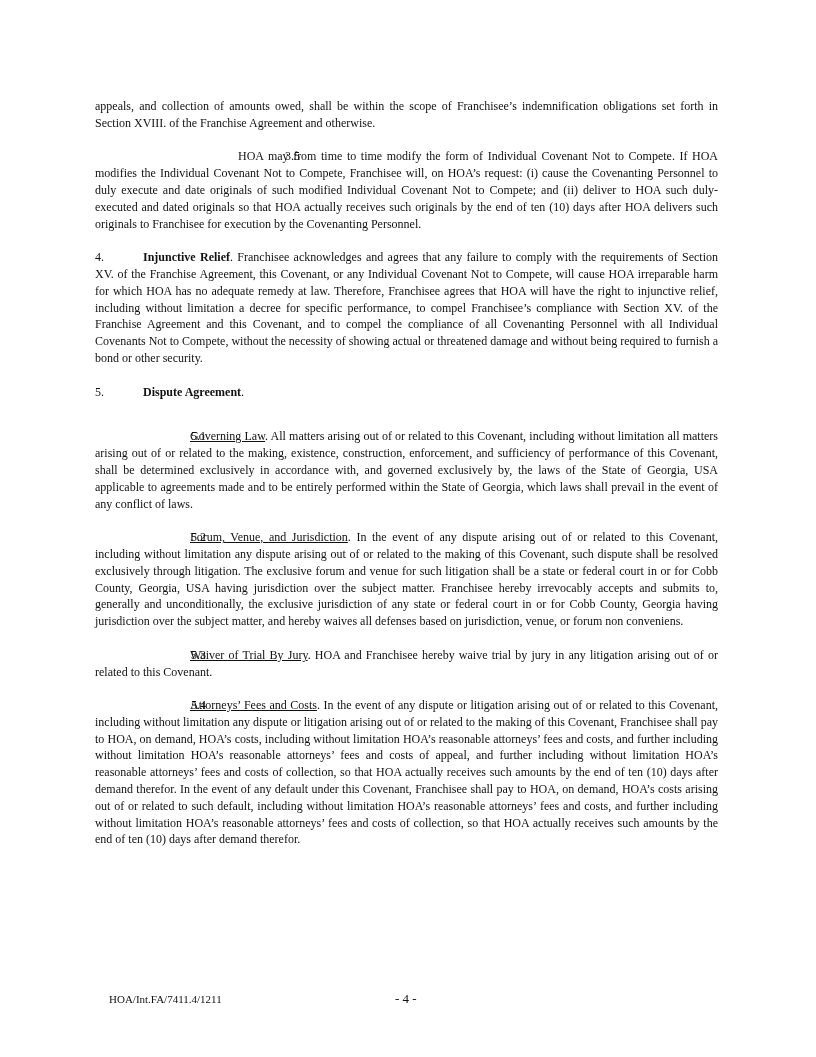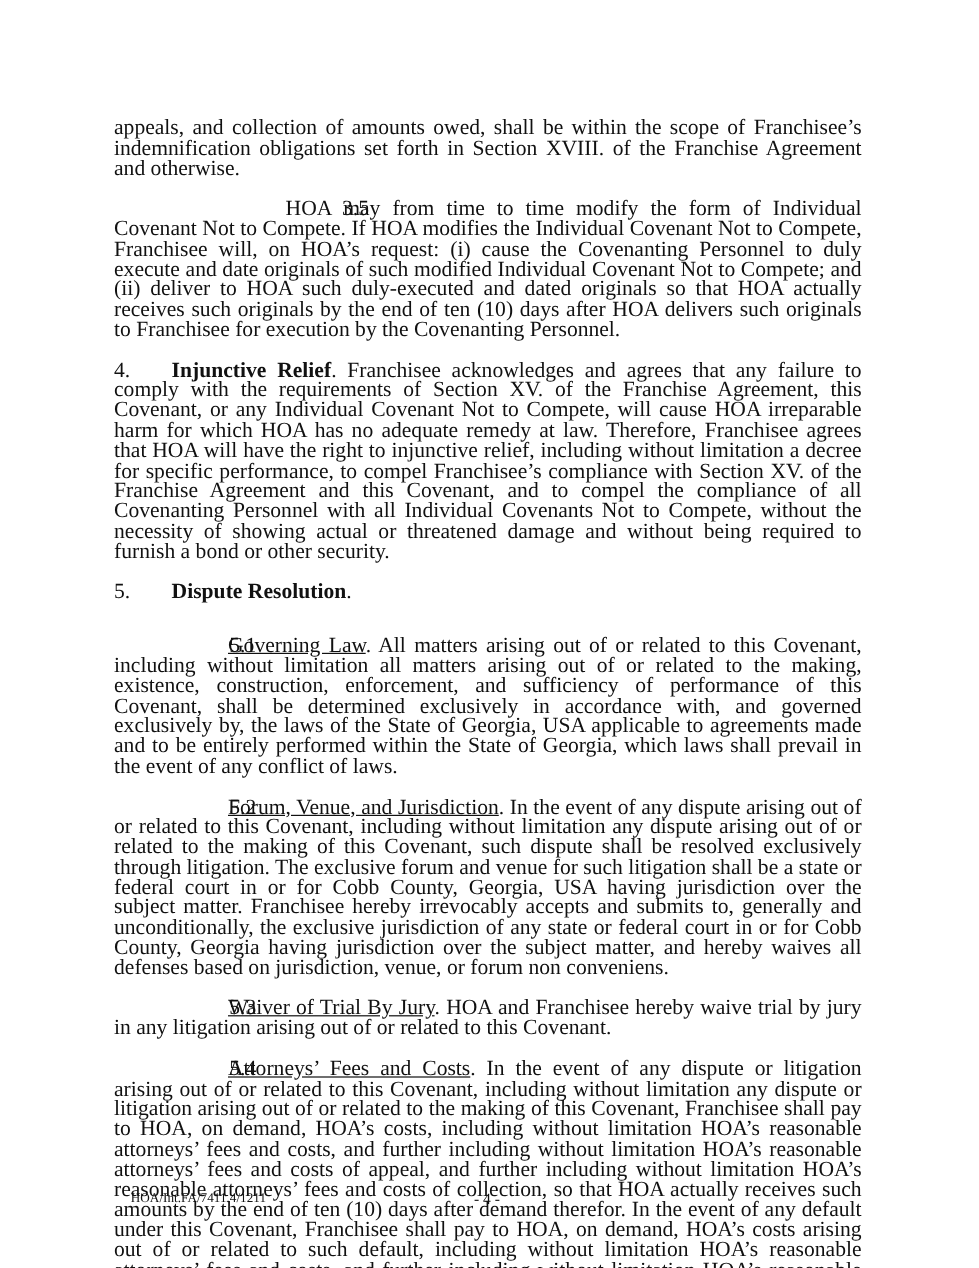--- a/index.html
+++ b/index.html
@@ -1,19 +1,19 @@
 <!DOCTYPE html>
 <html><head>
 <meta charset="utf-8">
 <style>
   html, body { margin: 0; padding: 0; background: #ffffff; }
   body { width: 816px; height: 1057px; position: relative; overflow: hidden;
          font-family: "Liberation Serif", "DejaVu Serif", serif; color: #111; }
   .page { position: absolute; left: 95px; top: 98px; width: 623px; }
-  .p { font-size: 18px; line-height: 16.8px; text-align: justify; margin: 0 0 16.8px 0; }
+  .p { font-size: 12px; line-height: 16.8px; text-align: justify; margin: 0 0 16.8px 0; }
   .ind2 { padding-left: 95px; }
   .n35 { display: inline-block; width: 48px; }
   .n4 { display: inline-block; width: 48px; }
   .n51 { display: inline-block; width: 47px; }
   .u { text-decoration: underline; }
   .bu { font-weight: bold; }
   .footer { position: absolute; top: 993px; left: 95px; width: 623px; font-size: 11px; }
   .footer .ref { position: absolute; left: 14px; top: 0; }
   .footer .pg { position: absolute; left: 300px; top: 0; font-size: 13px; top: -2px; }
 </style>
@@ -26,21 +26,21 @@
 
   <p class="p ind2" style="padding-left:0;text-indent:95px;">
     <span class="n35">3.5</span><span>HOA may from time to time modify the form of Individual Covenant Not to Compete.  If HOA modifies the Individual Covenant Not to Compete, Franchisee will, on HOA’s request: (i)&nbsp;cause the Covenanting Personnel to duly execute and date originals of such modified Individual Covenant Not to Compete; and (ii) deliver to HOA such duly-executed and dated originals so that HOA actually receives such originals by the end of ten (10) days after HOA delivers such originals to Franchisee for execution by the Covenanting Personnel.</span>
   </p>
 
   <p class="p">
     <span class="n4">4.</span><span class="bu">Injunctive Relief</span><span>.  Franchisee acknowledges and agrees that any failure to comply with the requirements of Section XV. of the Franchise Agreement, this Covenant, or any Individual Covenant Not to Compete, will cause HOA irreparable harm for which HOA has no adequate remedy at law.  Therefore, Franchisee agrees that HOA will have the right to injunctive relief, including without limitation a decree for specific performance, to compel Franchisee’s compliance with Section&nbsp;XV. of the Franchise Agreement and this Covenant, and to compel the compliance of all Covenanting Personnel with all Individual Covenants Not to Compete, without the necessity of showing actual or threatened damage and without being required to furnish a bond or other security.</span>
   </p>
 
   <p class="p">
-    <span class="n4">5.</span><span class="bu">Dispute Resolution</span><span>.</span>
+    <span class="n4">5.</span><span class="bu">Dispute Agreement</span><span>.</span>
   </p>
 
   <p class="p" style="text-indent:48px;margin-top:28px;">
     <span class="n51">5.1</span><span class="u">Governing Law</span><span>.  All matters arising out of or related to this Covenant, including without limitation all matters arising out of or related to the making, existence, construction, enforcement, and sufficiency of performance of this Covenant, shall be determined exclusively in accordance with, and governed exclusively by, the laws of the State of Georgia, USA applicable to agreements made and to be entirely performed within the State of Georgia, which laws shall prevail in the event of any conflict of laws.</span>
   </p>
 
   <p class="p" style="text-indent:48px;">
     <span class="n51">5.2</span><span class="u">Forum, Venue, and Jurisdiction</span><span>.  In the event of any dispute arising out of or related to this Covenant, including without limitation any dispute arising out of or related to the making of this Covenant, such dispute shall be resolved exclusively through litigation.  The exclusive forum and venue for such litigation shall be a state or federal court in or for Cobb County, Georgia, USA having jurisdiction over the subject matter.  Franchisee hereby irrevocably accepts and submits to, generally and unconditionally, the exclusive jurisdiction of any state or federal court in or for Cobb County, Georgia having jurisdiction over the subject matter, and hereby waives all defenses based on jurisdiction, venue, or forum non conveniens.</span>
   </p>
 

